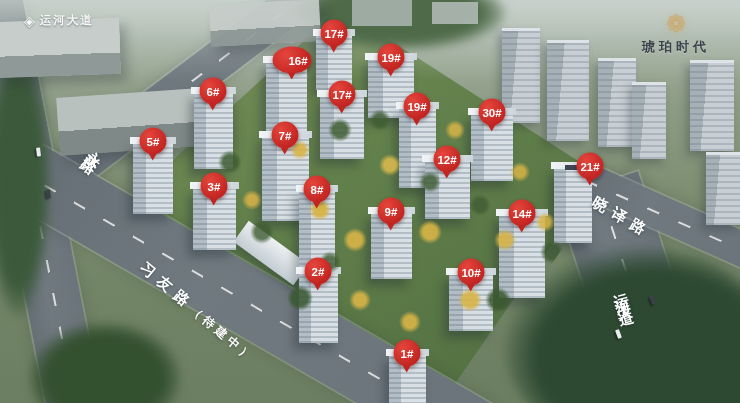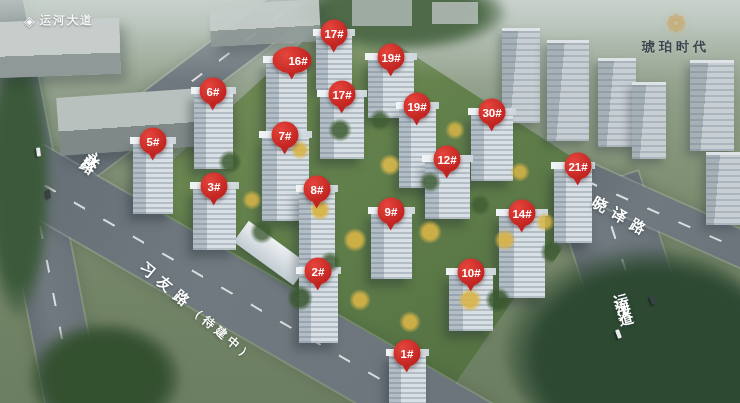--- a/index.html
+++ b/index.html
@@ -185,21 +185,21 @@
       <div class="marker" style="left: 334px; top: 25px;">17#</div>
       <div class="marker" style="left: 292px; top: 52px; padding-left: 12px;">16#</div>
       <div class="marker" style="left: 391px; top: 49px;">19#</div>
       <div class="marker" style="left: 213px; top: 83px;">6#</div>
       <div class="marker" style="left: 342px; top: 86px;">17#</div>
       <div class="marker" style="left: 417px; top: 98px;">19#</div>
       <div class="marker" style="left: 492px; top: 104px;">30#</div>
       <div class="marker" style="left: 285px; top: 127px;">7#</div>
       <div class="marker" style="left: 153px; top: 133px;">5#</div>
       <div class="marker" style="left: 447px; top: 151px;">12#</div>
-      <div class="marker" style="left: 578px; top: 158px;">21#</div>
+      <div class="marker" style="left: 590px; top: 158px;">21#</div>
       <div class="marker" style="left: 214px; top: 178px;">3#</div>
       <div class="marker" style="left: 317px; top: 181px;">8#</div>
       <div class="marker" style="left: 391px; top: 203px;">9#</div>
       <div class="marker" style="left: 522px; top: 205px;">14#</div>
       <div class="marker" style="left: 318px; top: 263px;">2#</div>
       <div class="marker" style="left: 471px; top: 264px;">10#</div>
       <div class="marker" style="left: 407px; top: 345px;">1#</div>
     </div>
 
   <div class="roadlbl lbl-yongji">永济路</div>

